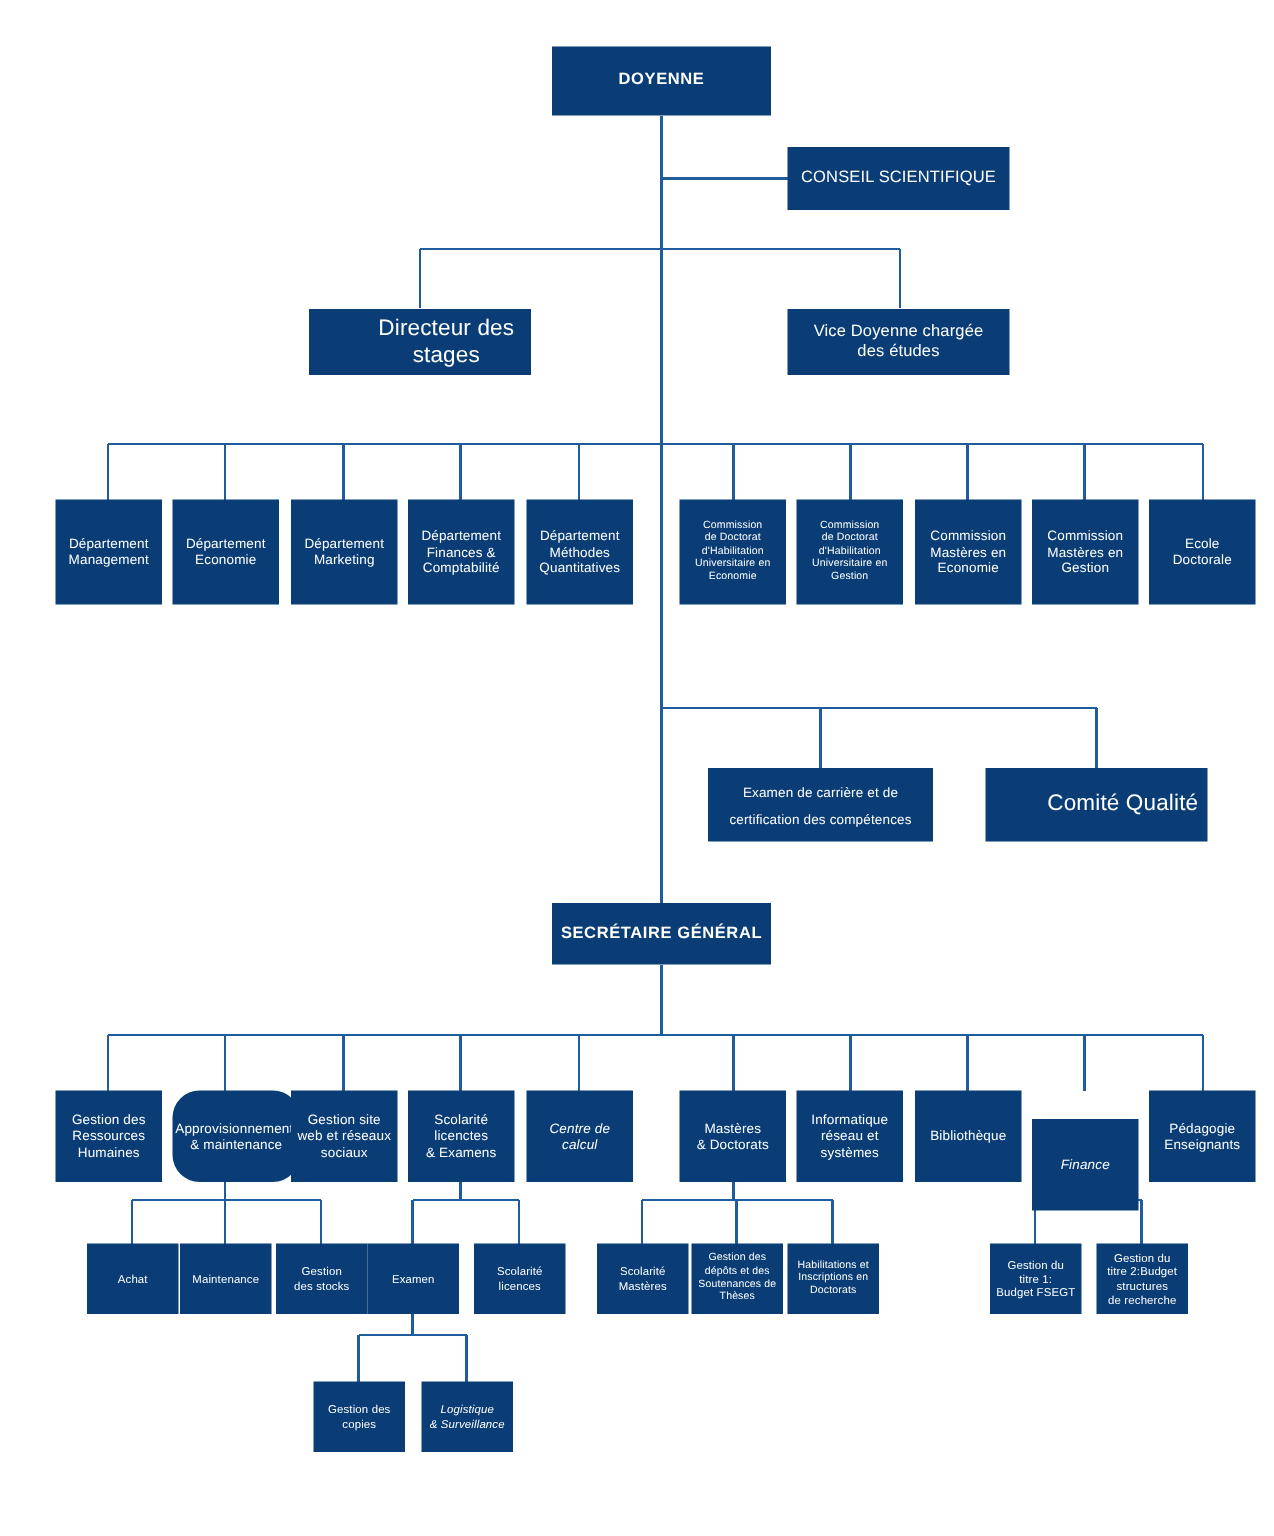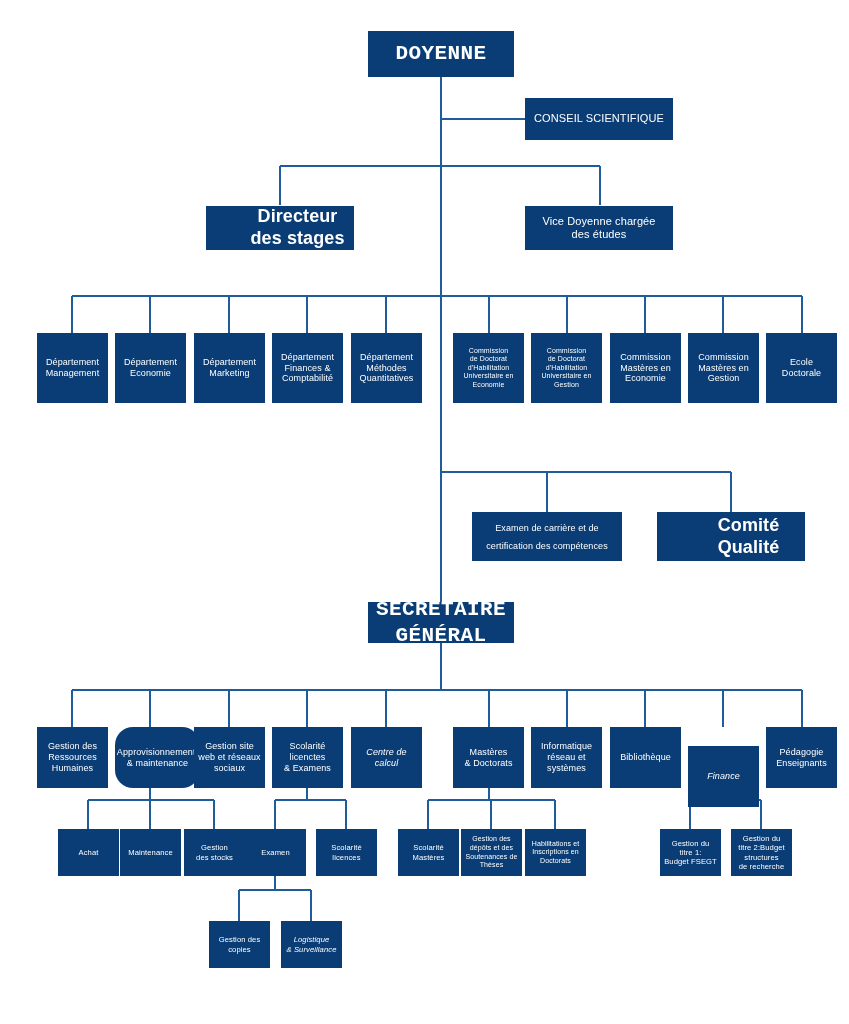--- a/index.html
+++ b/index.html
@@ -28,22 +28,22 @@
     display: flex;
     align-items: center;
     justify-content: center;
     text-align: center;
     line-height: 1.22;
     padding: 2px 3px;
     white-space: pre-line;
     letter-spacing: 0.1px;
     z-index: 2;
   }
-  .lvl-title  { font-size: 21px; font-weight: bold; letter-spacing: 0.4px; font-family: Liberation Mono, monospace; }
-  .lvl-big    { font-size: 18px; font-weight: bold; padding-left: 38px; }
+  .lvl-title  { font-size: 11px; font-weight: bold; letter-spacing: 0.4px; }
+  .lvl-big    { font-size: 15px; font-weight: normal; padding-left: 38px; }
   .lvl-mid    { font-size: 11px; }
   .lvl-sm     { font-size: 9px; }
   .lvl-xs     { font-size: 7.6px; }
   .lvl-tiny   { font-size: 7px; }
 </style>
 </head>
 <body>
 
 <div id="chart">
 

